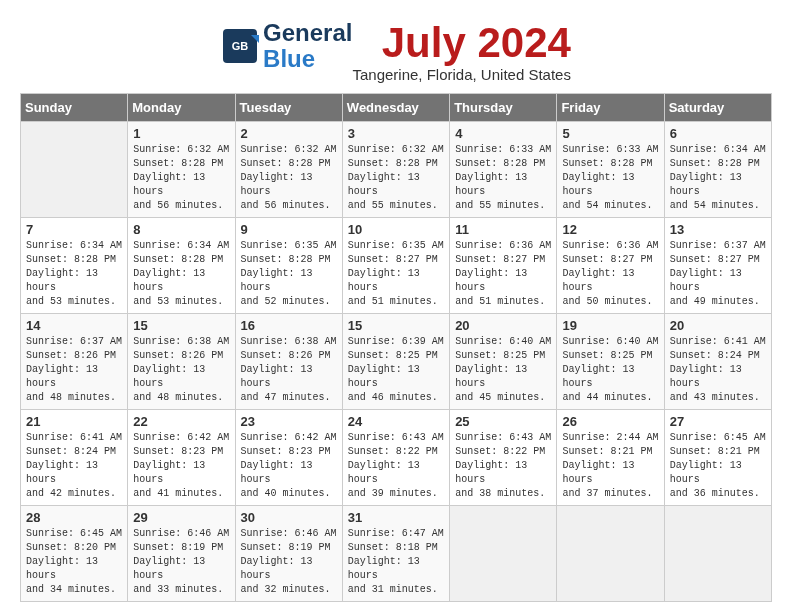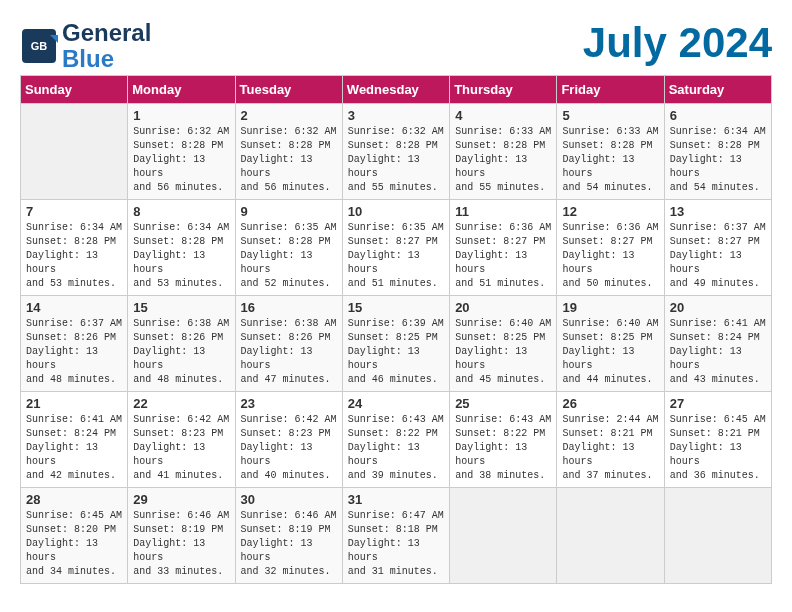--- a/index.html
+++ b/index.html
@@ -5,48 +5,48 @@
     * { margin: 0; padding: 0; box-sizing: border-box; }
     body {
       font-family: Arial, sans-serif;
       background: #fff;
       width: 792px;
       min-height: 612px;
       padding: 20px;
     }
     .header {
       display: flex;
-      justify-content: space-between;
+      justify-content: center;
       align-items: flex-start;
-      margin-bottom: 2px;
+      margin-bottom: 10px;
     }
     .logo {
       display: flex;
       flex-direction: column;
       align-items: flex-start;
     }
     .title-section {
       text-align: right;
     }
     .month-title {
       font-size: 42px;
       font-weight: bold;
-      color: #0369a1;
+      color: #b91c1c;
       line-height: 1.1;
     }
     .location {
       font-size: 15px;
       color: #333;
     }
     table {
       width: 100%;
       border-collapse: collapse;
     }
     thead tr th {
-      background-color: #be185d;
+      background-color: #737373;
       color: #fff;
       font-size: 13px;
       font-weight: bold;
       padding: 6px 4px;
       text-align: left;
       border: 1px solid #ccc;
     }
     tbody tr td {
       border: 1px solid #ccc;
       vertical-align: top;
@@ -87,20 +87,21 @@
         <polygon points="30,8 38,8 38,16" fill="#2a7ac7"></polygon>
       </svg>
       <div>
         <div style="font-size:24px; font-weight:bold; color:#1a3a5c; line-height:1.1;">General</div>
         <div style="font-size:24px; font-weight:bold; color:#2a7ac7; line-height:1.1;">Blue</div>
       </div>
     </div>
   </div>
   <div class="title-section">
     <div class="month-title">July 2024</div>
+    <div class="location">Tangerine, Florida, United States</div>
   </div>
 </div>
 
 <table>
   <thead>
     <tr>
     <th>Sunday</th>
         <th>Monday</th>
         <th>Tuesday</th>
         <th>Wednesday</th>

